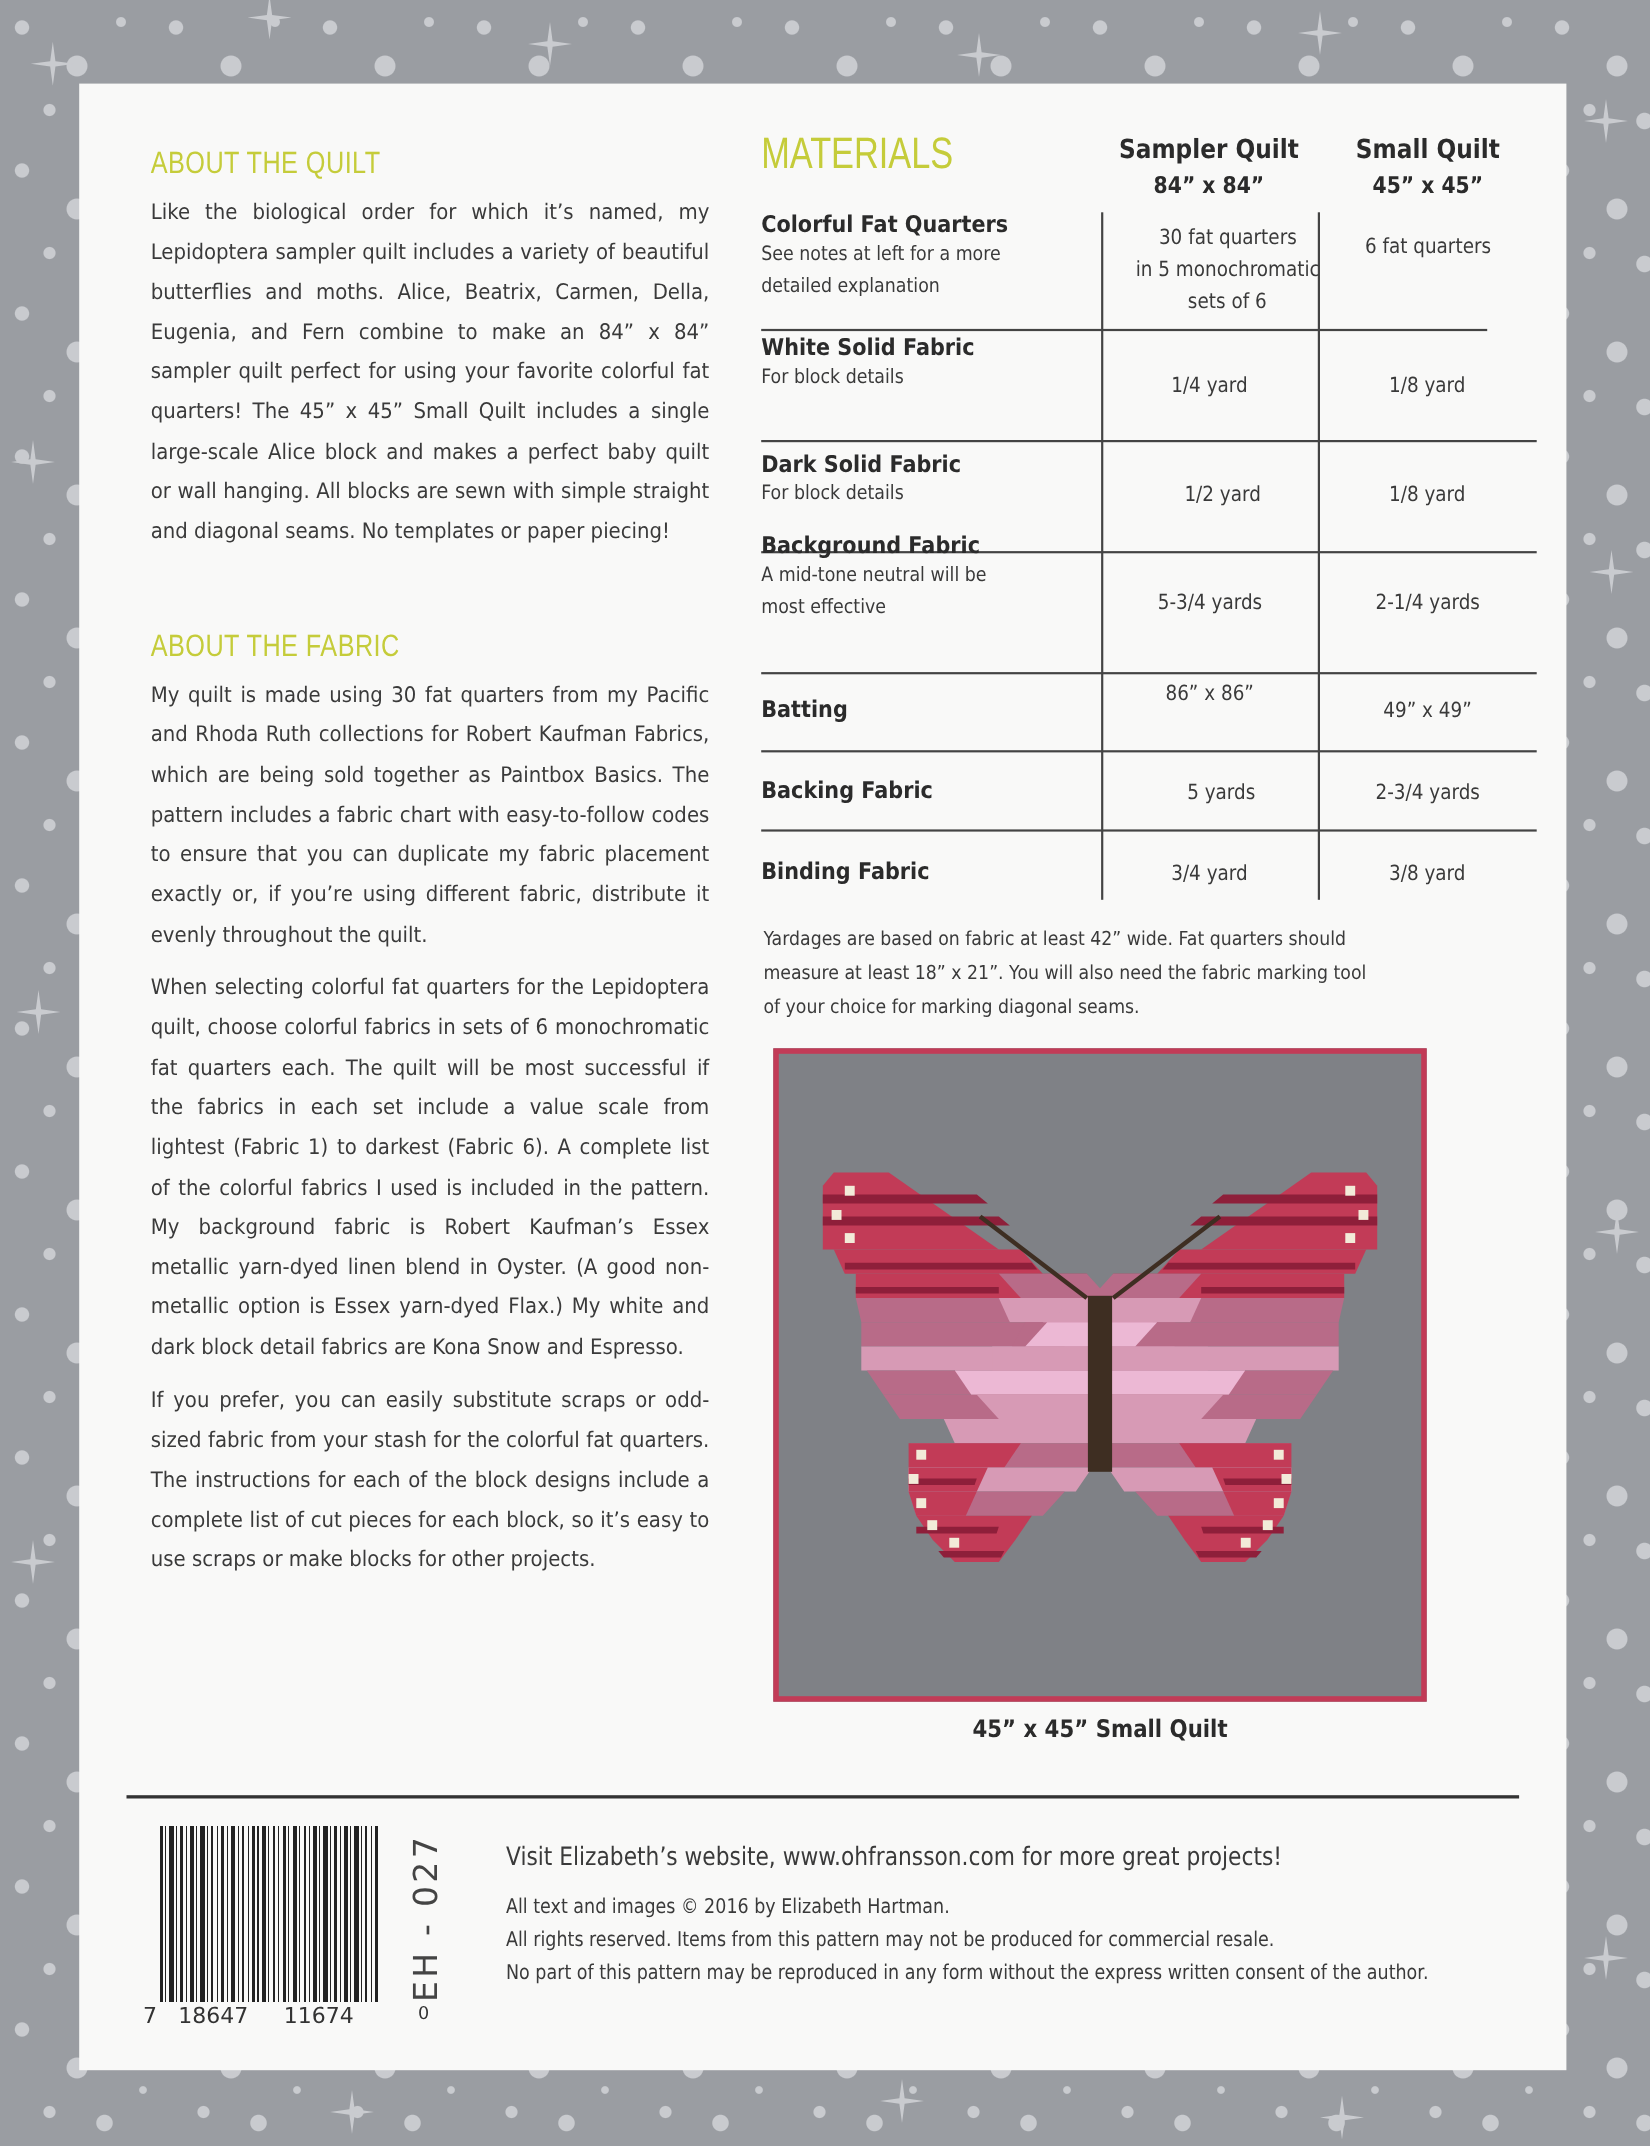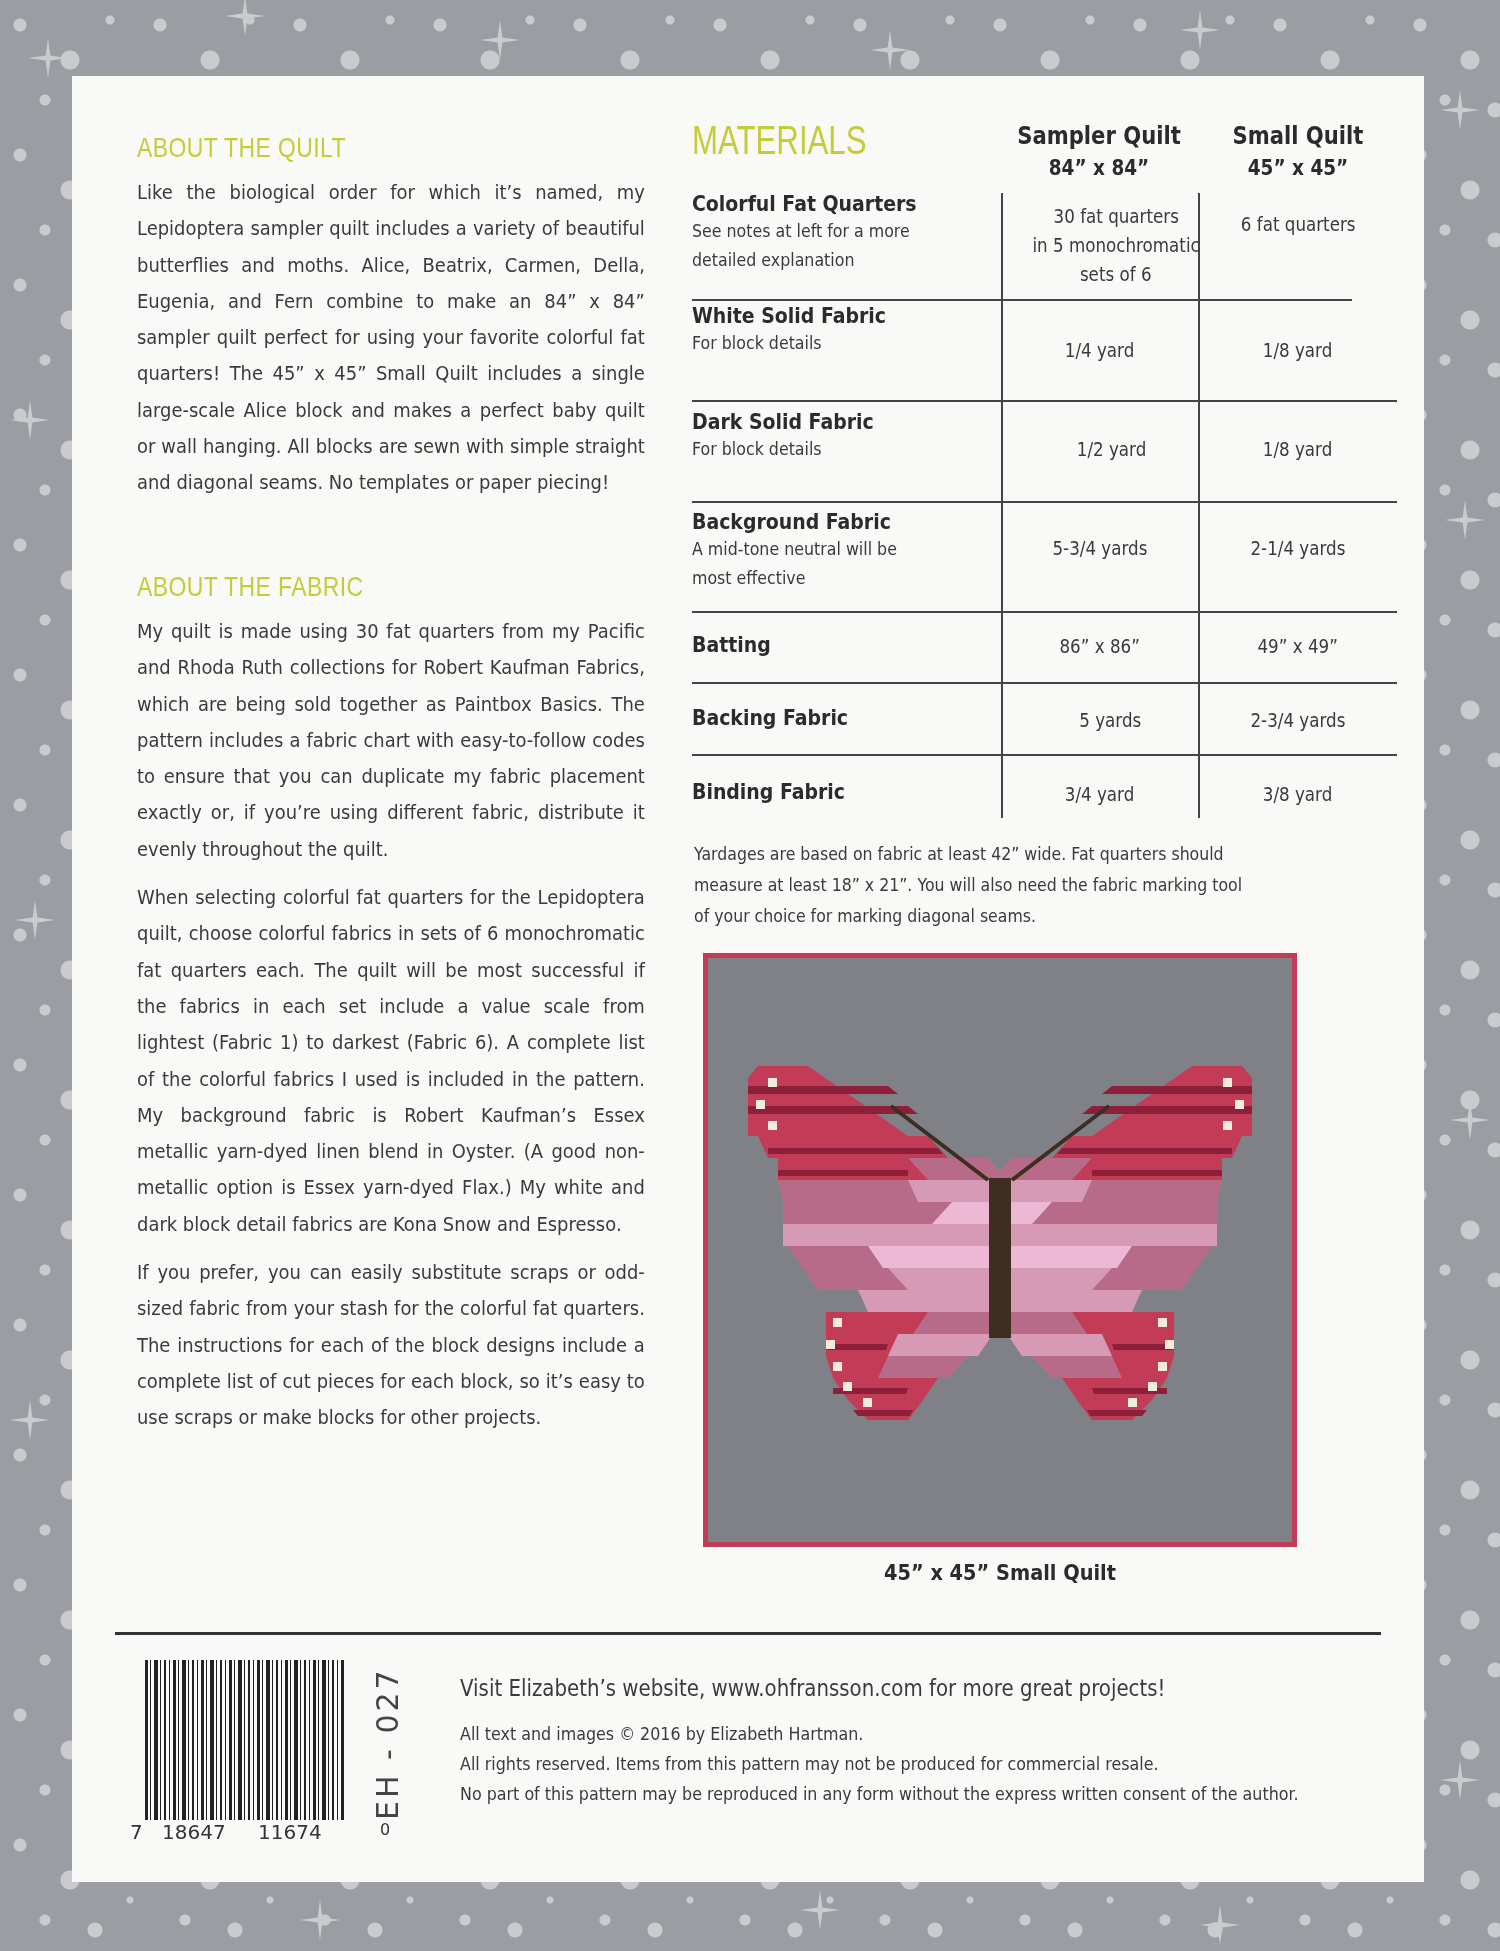--- a/index.html
+++ b/index.html
@@ -168,32 +168,32 @@
 <div class="cell" style="left:1002px;top:336px;width:196px;"><span>1/4 yard</span></div>
 <div class="cell" style="left:1200px;top:336px;width:196px;"><span>1/8 yard</span></div>
 
 <div class="row-label" style="top:410px;">
   <div class="row-title">Dark Solid Fabric</div>
   <div class="row-sub">For block details</div>
 </div>
 <div class="cell" style="left:1002px;top:435px;width:220px;"><span>1/2 yard</span></div>
 <div class="cell" style="left:1200px;top:435px;width:196px;"><span>1/8 yard</span></div>
 
-<div class="row-label" style="top:510px;">
+<div class="row-label" style="top:484px;">
   <div class="row-title">Background Fabric</div>
   <div class="row-sub">A mid-tone neutral will be</div>
   <div class="row-sub">most effective</div>
 </div>
 <div class="cell" style="left:1002px;top:534px;width:196px;"><span>5-3/4 yards</span></div>
 <div class="cell" style="left:1200px;top:534px;width:196px;"><span>2-1/4 yards</span></div>
 
 <div class="row-label" style="top:633px;">
   <div class="row-title">Batting</div>
 </div>
-<div class="cell" style="left:1002px;top:632px;width:196px;"><span>86” x 86”</span></div>
+<div class="cell" style="left:1002px;top:616px;width:196px;"><span>86” x 86”</span></div>
 <div class="cell" style="left:1200px;top:632px;width:196px;"><span>49” x 49”</span></div>
 
 <div class="row-label" style="top:706px;">
   <div class="row-title">Backing Fabric</div>
 </div>
 <div class="cell" style="left:1002px;top:706px;width:216px;"><span>5 yards</span></div>
 <div class="cell" style="left:1200px;top:706px;width:196px;"><span>2-3/4 yards</span></div>
 
 <div class="row-label" style="top:780px;">
   <div class="row-title">Binding Fabric</div>

